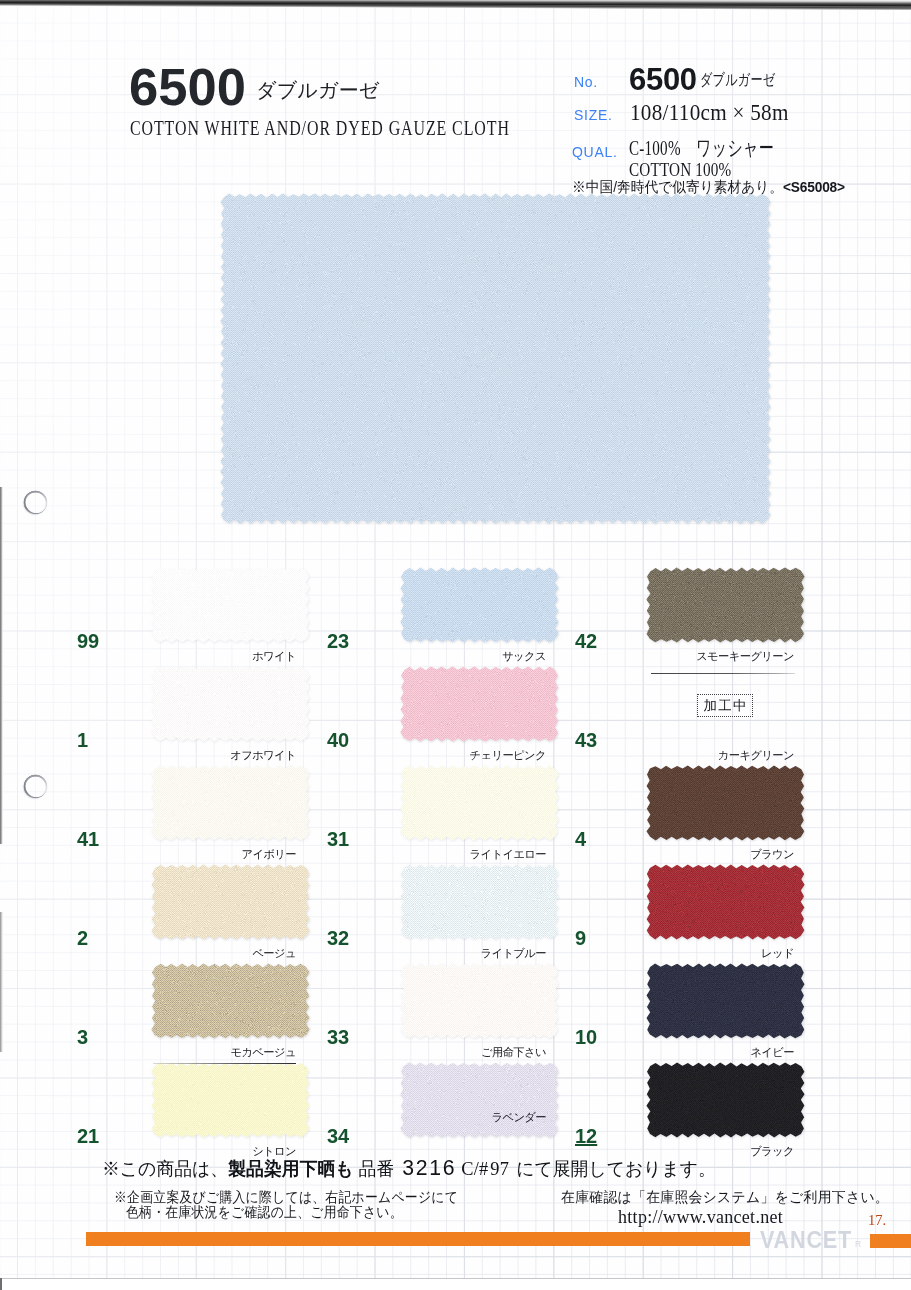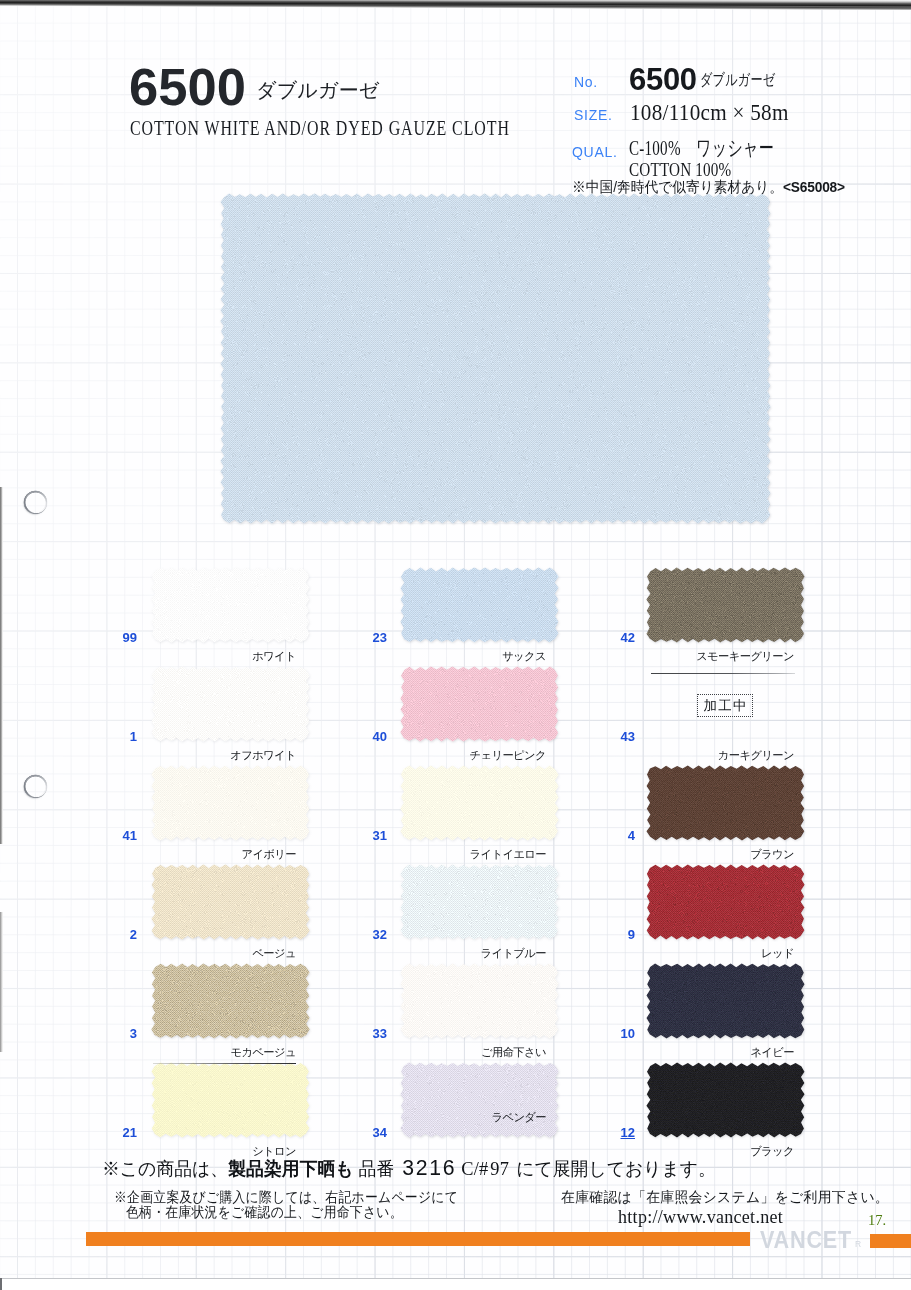--- a/index.html
+++ b/index.html
@@ -50,39 +50,39 @@
   #sl-size{left:574px;top:107px;}
   #sl-qual{left:572px;top:144px;}
   #sv-no{position:absolute;left:629px;top:64px;font-size:31px;font-weight:700;color:#16191d;letter-spacing:-0.3px;line-height:1;}
   #sv-nojp{position:absolute;left:700px;top:72px;font-size:16px;color:#1b1e23;letter-spacing:.2px;line-height:1;transform:scaleX(0.76);transform-origin:0 0;}
   #sv-size{position:absolute;left:630px;top:101px;font-size:23px;color:#16191d;font-family:"Liberation Serif",serif;line-height:1;letter-spacing:.3px;transform:scaleX(0.92);transform-origin:0 0;}
   #sv-qual1{position:absolute;left:629px;top:138px;font-size:21px;color:#16191d;font-family:"Liberation Serif",serif;line-height:1;letter-spacing:.3px;transform:scaleX(0.72);transform-origin:0 0;}
   #sv-qual2{position:absolute;left:629px;top:160px;font-size:19px;color:#16191d;font-family:"Liberation Serif",serif;line-height:1;letter-spacing:.2px;transform:scaleX(0.8);transform-origin:0 0;}
   #spec-note{position:absolute;left:572px;top:179px;font-size:15px;color:#15181c;white-space:nowrap;line-height:1;transform:scaleX(0.915);transform-origin:0 0;}
   #spec-note .code{font-weight:700;font-size:15px;letter-spacing:-.2px;}
 
-  .sw-code{position:absolute;font-size:13px;font-weight:700;color:#1d4ed8;line-height:1;letter-spacing:0px;text-align:right;}
+  .sw-code{position:absolute;font-size:20px;font-weight:700;color:#14532d;line-height:1;letter-spacing:0px;}
   .sw-name{position:absolute;font-size:11.3px;color:#15181c;line-height:1;white-space:nowrap;letter-spacing:-.6px;text-align:right;}
   .swatch{position:absolute;}
   .pending{position:absolute;border:1px dotted #3e4146;display:flex;align-items:center;justify-content:center;
      font-size:13.5px;color:#15181c;letter-spacing:1.2px;text-indent:1.2px;}
   .sep{position:absolute;height:1px;background:#62666d;}
   .sep-grad2{background:linear-gradient(90deg,rgba(55,57,60,.95) 0%,rgba(70,72,76,.92) 55%,rgba(130,133,138,.72) 88%,rgba(175,178,182,.5) 100%);}
   .sep-grad{background:linear-gradient(90deg,rgba(150,150,140,.35) 0%,rgba(110,112,110,.55) 22%,rgba(70,72,74,.92) 60%,rgba(45,47,50,1) 100%);}
 
   #f-main{position:absolute;left:102px;top:1157px;font-size:18.5px;color:#101317;white-space:nowrap;line-height:1;letter-spacing:0px;transform:scaleX(0.965);transform-origin:0 0;}
   #f-main .b{font-weight:700;}
   #f-main .big{font-family:"Liberation Sans",sans-serif;font-size:22px;letter-spacing:1.8px;font-weight:400;padding:0 3px;}
   #f-main .cn{font-family:"Liberation Serif",serif;font-size:19px;letter-spacing:.3px;padding:0 2px;}
   .f-note{position:absolute;font-size:14.5px;color:#15181c;white-space:nowrap;line-height:1;letter-spacing:.3px;}
   #f-l1{left:114px;top:1190px;transform:scaleX(0.885);transform-origin:0 0;}
   #f-l2{left:126px;top:1205px;transform:scaleX(0.885);transform-origin:0 0;}
   #f-r1{left:561px;top:1190px;transform:scaleX(0.955);transform-origin:0 0;}
   #f-url{left:600px;top:1208px;font-family:"Liberation Serif",serif;font-size:18px;letter-spacing:.3px;margin-left:18px;}
-  #f-page{position:absolute;left:868px;top:1212px;font-size:14.5px;color:#4d7c0f;font-family:"Liberation Serif",serif;}
+  #f-page{position:absolute;left:868px;top:1212px;font-size:14.5px;color:#c2410c;font-family:"Liberation Serif",serif;}
   #f-bar{position:absolute;left:86px;top:1232px;width:664px;height:14px;background:#f0801f;}
   #f-bar2{position:absolute;left:870px;top:1234px;width:41px;height:14px;background:#f0801f;}
   #f-brand{position:absolute;left:760px;top:1228px;font-size:24px;font-weight:700;color:#d2d7df;letter-spacing:0.9px;line-height:1;transform:scaleX(0.90);transform-origin:0 0;}
   #f-brandr{position:absolute;left:855px;top:1239px;font-size:8.5px;color:#d2d7df;}
 </style>
 </head>
 <body>
 
 <div id="page">
 <div id="grid"></div>

